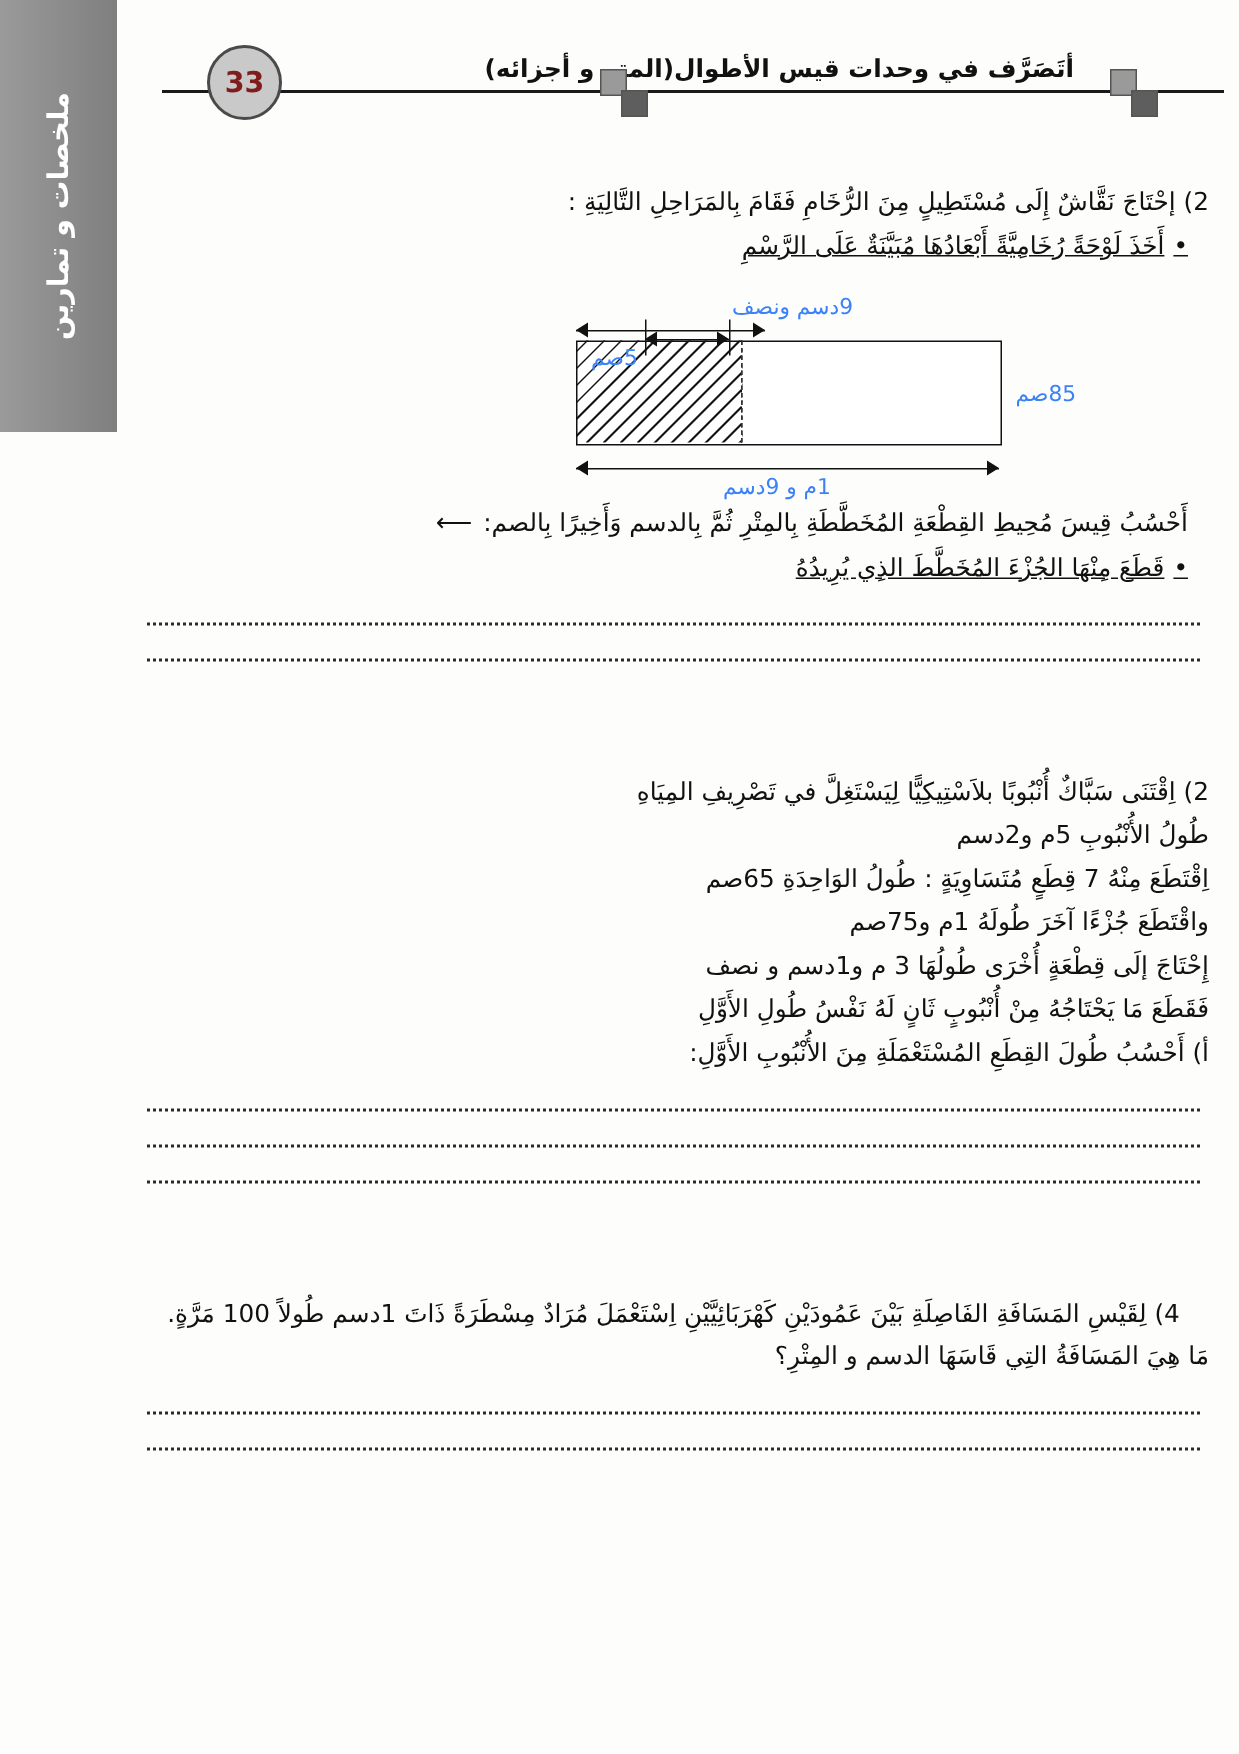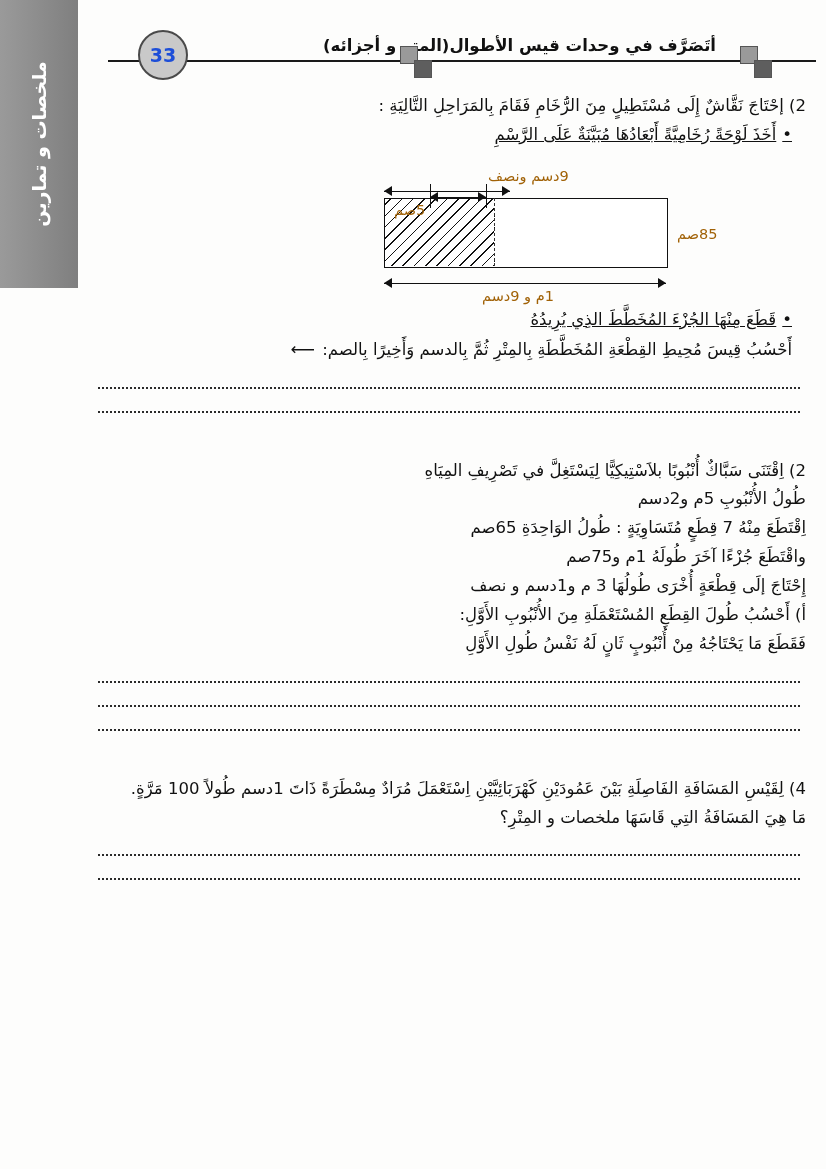--- a/index.html
+++ b/index.html
@@ -63,21 +63,21 @@
   }
   .page-circle {
     position: absolute;
     top: 16px;
     left: 48px;
     width: 46px;
     height: 46px;
     border-radius: 50%;
     background: #c9c9c9;
     border: 2px solid #4a4a4a;
-    color: #1d4ed8;
+    color: #7f1d1d;
     font-size: 19px;
     font-weight: bold;
     text-align: center;
     line-height: 46px;
   }
   .header-title {
     position: absolute;
     top: 22px;
     right: 110px;
     font-size: 16.5px;
@@ -105,25 +105,26 @@
     right: 20px;
     left: 92px;
     bottom: 0;
     text-align: right;
     color: #111;
     font-size: 16.5px;
     line-height: 1.75;
   }
   .q {
     margin-bottom: 4px;
+    margin-top: 29px;
   }
   .q-line {
     white-space: nowrap;
   }
-  .q-line.wrap { white-space: normal; }
+  .q-line.wrap { white-space: normal; text-align: center; }
   .bullet-line {
     padding-right: 14px;
     text-decoration: underline;
   }
   .bullet-line::before {
     content: "•";
     margin-left: 6px;
   }
   .arrow-line {
     position: relative;
@@ -193,21 +194,21 @@
   .arrow-h .tip-l { left: 0; border-right: 8px solid #111; }
   .arrow-h .tip-r { right: 0; border-left: 8px solid #111; }
 
   .arr-top { left: 292px; top: 30px; width: 126px; }
   .arr-bottom { left: 292px; top: 122px; width: 282px; }
   .arr-small { left: 338px; top: 36px; width: 56px; }
 
   .fig-label {
     position: absolute;
     font-size: 14.5px;
-    color: #a16207;
+    color: #3b82f6;
     white-space: nowrap;
     direction: rtl;
   }
   .lbl-9dsm { left: 396px; top: 8px; }
   .lbl-5sm  { left: 302px; top: 42px; }
   .lbl-85sm { left: 585px; top: 66px; }
   .lbl-1m9  { left: 390px; top: 128px; }
 
   .vtick {
     position: absolute;
@@ -273,48 +274,48 @@
             <div class="tip-l"></div>
             <div class="tip-r"></div>
         </div>
 
         <div class="fig-label lbl-9dsm">9دسم ونصف</div>
         <div class="fig-label lbl-5sm">5صم</div>
         <div class="fig-label lbl-85sm">85صم</div>
         <div class="fig-label lbl-1m9">1م و 9دسم</div>
       </div>
 
-      <div class="q-line bullet-line">قَطَعَ مِنْهَا الجُزْءَ المُخَطَّطَ الذِي يُرِيدُهُ</div>
       <div class="q-line arrow-line">
         <span>أَحْسُبُ قِيسَ مُحِيطِ القِطْعَةِ المُخَطَّطَةِ بِالمِتْرِ ثُمَّ بِالدسم وَأَخِيرًا بِالصم:</span>
         <span class="lead-arrow">⟵</span>
       </div>
+      <div class="q-line bullet-line">قَطَعَ مِنْهَا الجُزْءَ المُخَطَّطَ الذِي يُرِيدُهُ</div>
 
       <div class="dotted"></div>
       <div class="dotted"></div>
     </div>
 
     <div class="spacer-md"></div>
 
     <div class="q">
       <div class="q-line">2) اِقْتَنَى سَبَّاكٌ أُنْبُوبًا بلاَسْتِيكِيًّا لِيَسْتَغِلَّ في تَصْرِيفِ المِيَاهِ</div>
       <div class="q-line">طُولُ الأُنْبُوبِ 5م و2دسم</div>
       <div class="q-line">اِقْتَطَعَ مِنْهُ 7 قِطَعٍ مُتَسَاوِيَةٍ : طُولُ الوَاحِدَةِ 65صم</div>
       <div class="q-line">واقْتَطَعَ جُزْءًا آخَرَ طُولَهُ 1م و75صم</div>
       <div class="q-line">إِحْتَاجَ إلَى قِطْعَةٍ أُخْرَى طُولُهَا 3 م و1دسم و نصف</div>
+      <div class="q-line">فَقَطَعَ مَا يَحْتَاجُهُ مِنْ أُنْبُوبٍ ثَانٍ لَهُ نَفْسُ طُولِ الأَوَّلِ</div>
       <div class="q-line">أ) أَحْسُبُ طُولَ القِطَعِ المُسْتَعْمَلَةِ مِنَ الأُنْبُوبِ الأَوَّلِ:</div>
-      <div class="q-line">فَقَطَعَ مَا يَحْتَاجُهُ مِنْ أُنْبُوبٍ ثَانٍ لَهُ نَفْسُ طُولِ الأَوَّلِ</div>
       <div class="dotted"></div>
       <div class="dotted"></div>
       <div class="dotted"></div>
     </div>
 
     <div class="spacer-md"></div>
 
     <div class="q">
       <div class="q-line wrap">4) لِقَيْسِ المَسَافَةِ الفَاصِلَةِ بَيْنَ عَمُودَيْنِ كَهْرَبَائِيَّيْنِ اِسْتَعْمَلَ مُرَادٌ مِسْطَرَةً ذَاتَ 1دسم طُولاً 100 مَرَّةٍ.</div>
-      <div class="q-line">مَا هِيَ المَسَافَةُ التِي قَاسَهَا ملخصات و المِتْرِ؟</div>
+      <div class="q-line">مَا هِيَ المَسَافَةُ التِي قَاسَهَا الدسم و المِتْرِ؟</div>
       <div class="dotted"></div>
       <div class="dotted"></div>
     </div>
 
   </div>
 </div>
 
 </body></html>

